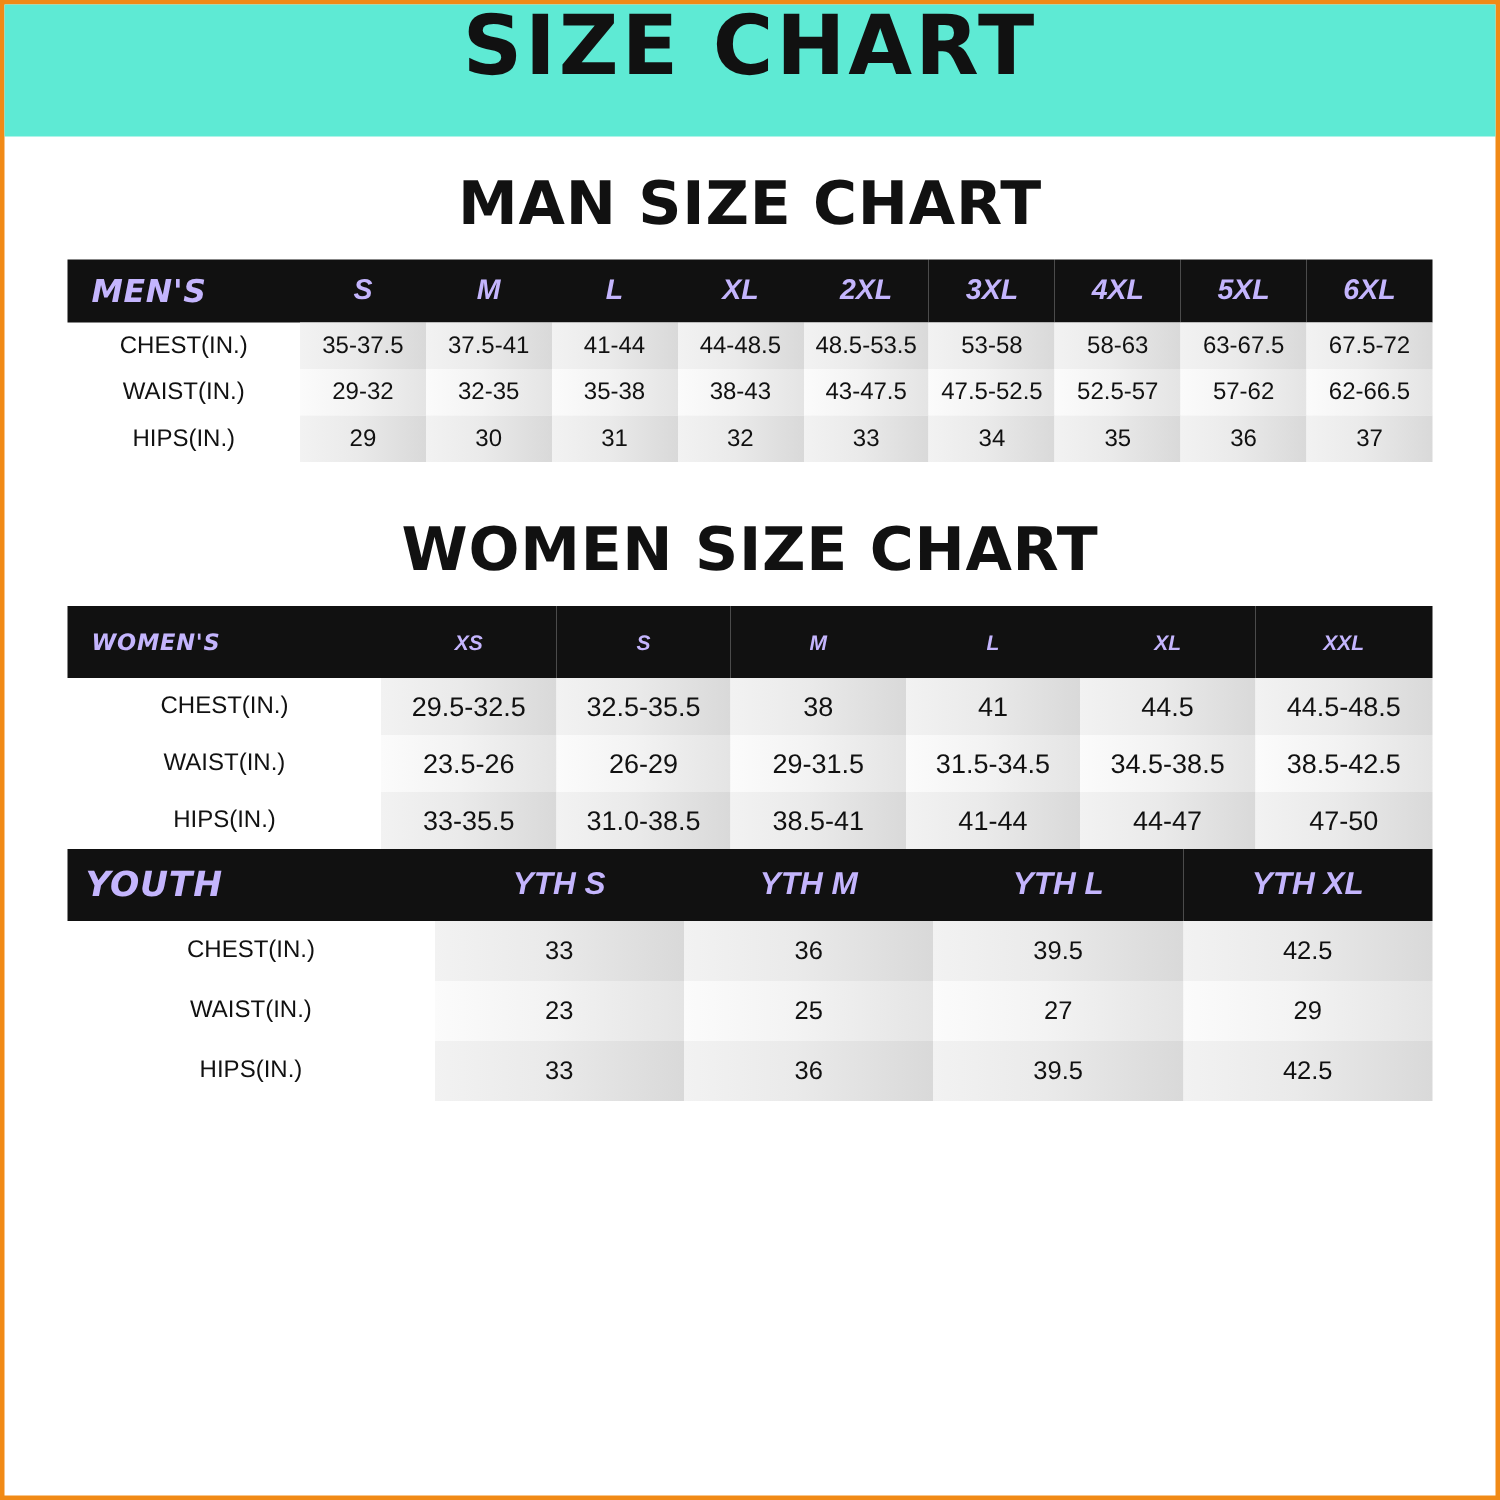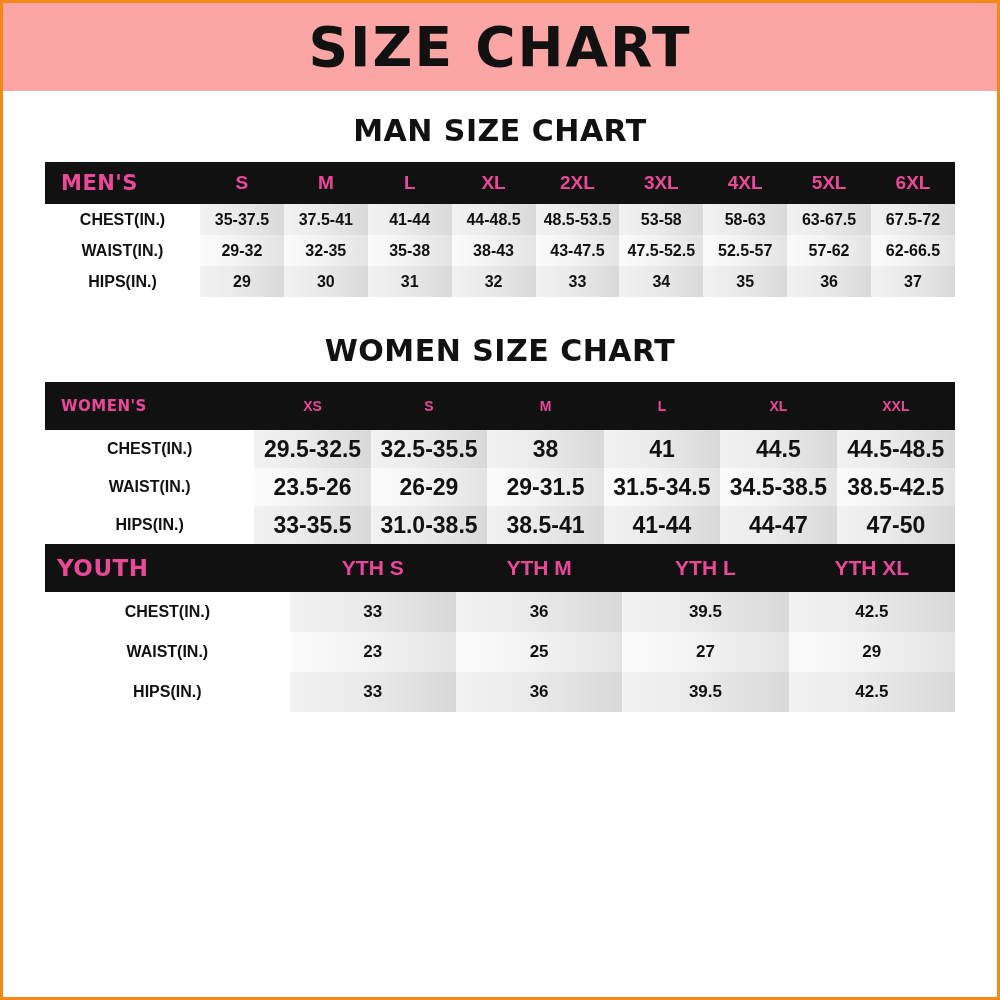--- a/index.html
+++ b/index.html
@@ -16,41 +16,40 @@
   .page {
     position: relative;
     width: 1000px;
     height: 1000px;
     box-sizing: border-box;
     border: 3px solid #f18a16;
     background: #ffffff;
   }
   .banner {
     height: 88px;
-    background: #fca5a5;
+    background: #5eead4;
     display: flex;
-    align-items: center;
     justify-content: center;
   }
   .banner-title {
     font-family: "DejaVu Sans", sans-serif;
     font-weight: bold;
     font-size: 55px;
     letter-spacing: 2px;
     color: #111111;
     line-height: 1;
   }
   .content {
     padding: 0 30px;
   }
   .section-title {
     text-align: center;
     font-family: "DejaVu Sans", sans-serif;
     font-weight: bold;
-    font-size: 30px;
+    font-size: 40px;
     color: #111111;
     letter-spacing: 0.5px;
   }
   .t-man { margin-top: 22px; margin-bottom: 14px; }
   .t-women { margin-top: 36px; margin-bottom: 14px; }
   .t-youth { margin-top: 40px; margin-bottom: 14px; }
 
   table.chart {
     width: 910px;
     margin: 0 auto;
@@ -60,36 +59,36 @@
   table.chart th, table.chart td {
     text-align: center;
     vertical-align: middle;
     font-family: "Liberation Sans", sans-serif;
   }
   
   table.chart thead tr {
     background: #111111;
   }
   table.chart thead th {
-    color: #ec4899;
+    color: #c4b5fd;
     height: 40px;
     font-size: 19px;
     font-weight: bold;
+    font-style: italic;
   }
   table.chart thead th.rowlabel {
     text-align: left;
     padding-left: 16px;
     font-family: "DejaVu Sans", sans-serif;
     font-size: 21px;
     letter-spacing: 0.5px;
   }
   
   table.chart tbody tr {
     height: 31px;
-    font-weight: bold;
   }
   table.chart tbody td {
     font-size: 16px;
     color: #111111;
   }
   table.chart tbody td.rowlabel {
     text-align: center;
     font-size: 16px;
   }
   
@@ -104,21 +103,21 @@
     background: transparent;
   }
   table.chart tbody tr.stripe-a,
   table.chart tbody tr.stripe-b {
     background: transparent;
   }
   
   table.women tbody tr { height: 38px; }
   table.women thead th { height: 46px; font-size: 14px; }
   table.women thead th.rowlabel { font-size: 15px; }
-  table.women tbody td { font-size: 23px; }
+  table.women tbody td { font-size: 18px; }
 
   table.youth tbody tr { height: 40px; }
   table.youth thead th { height: 46px; font-size: 21px; }
   table.youth thead th.rowlabel { font-size: 23px; padding-left: 12px; }
   table.youth tbody td { font-size: 17px; }
 
   .footnote {
     margin: 26px 20px 0 20px;
     text-align: center;
     color: #c0392b;

